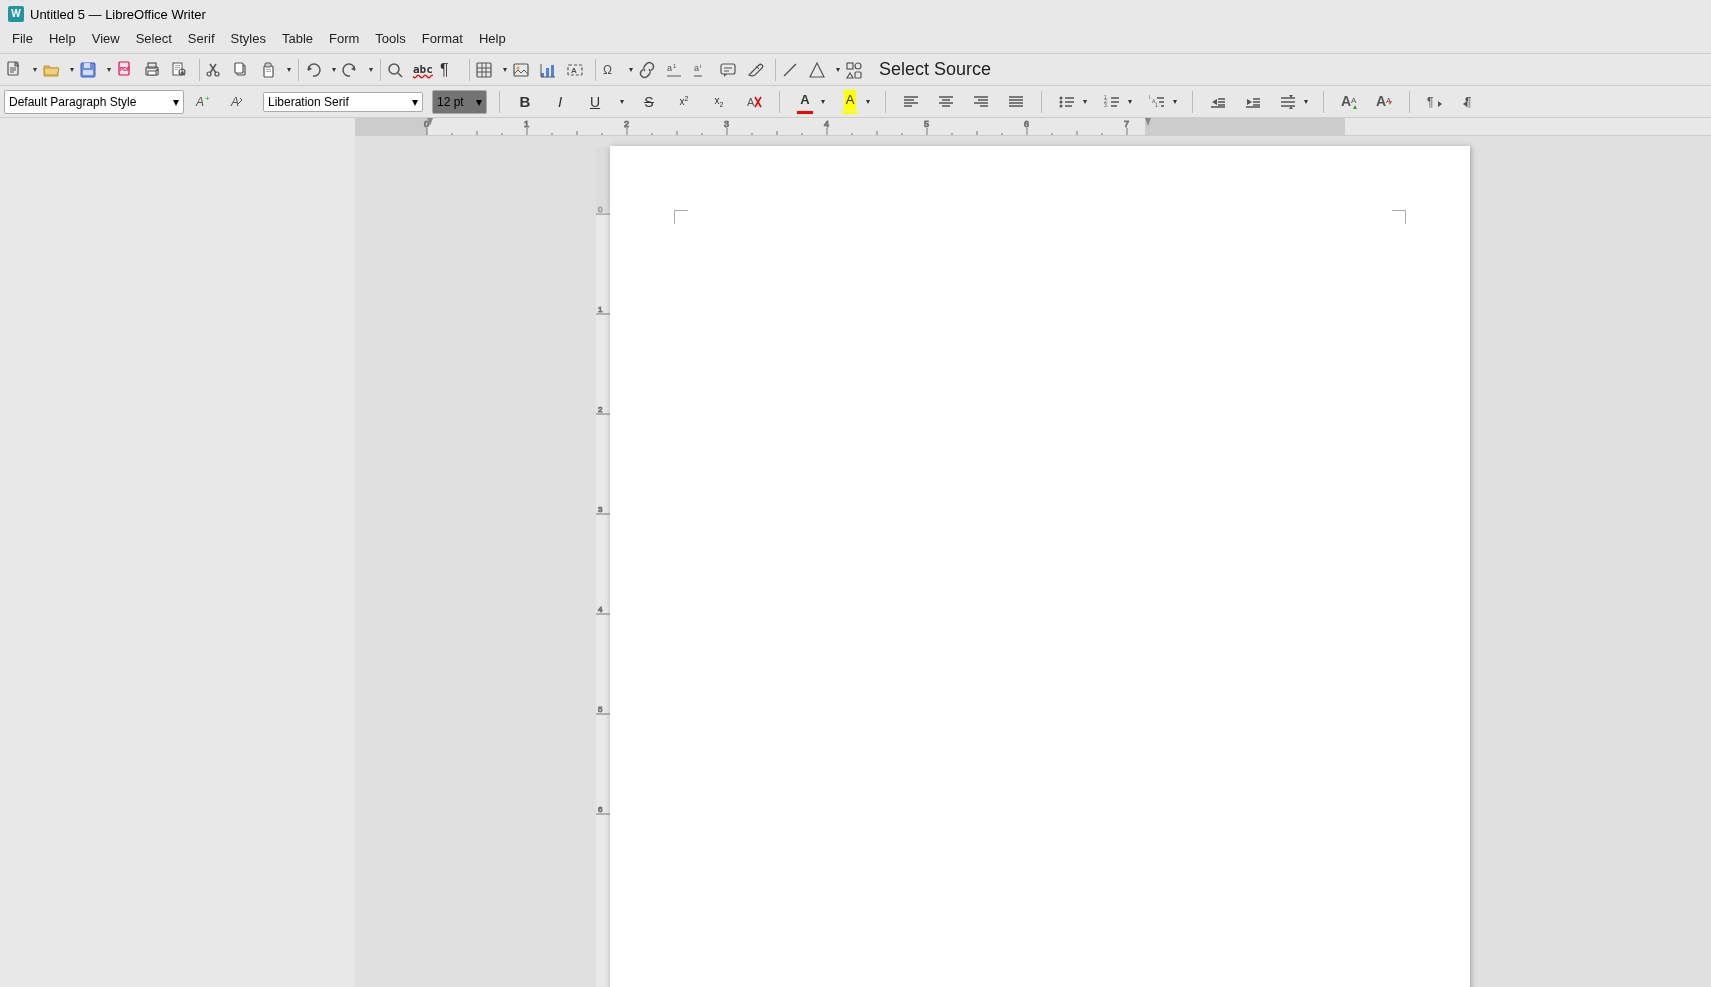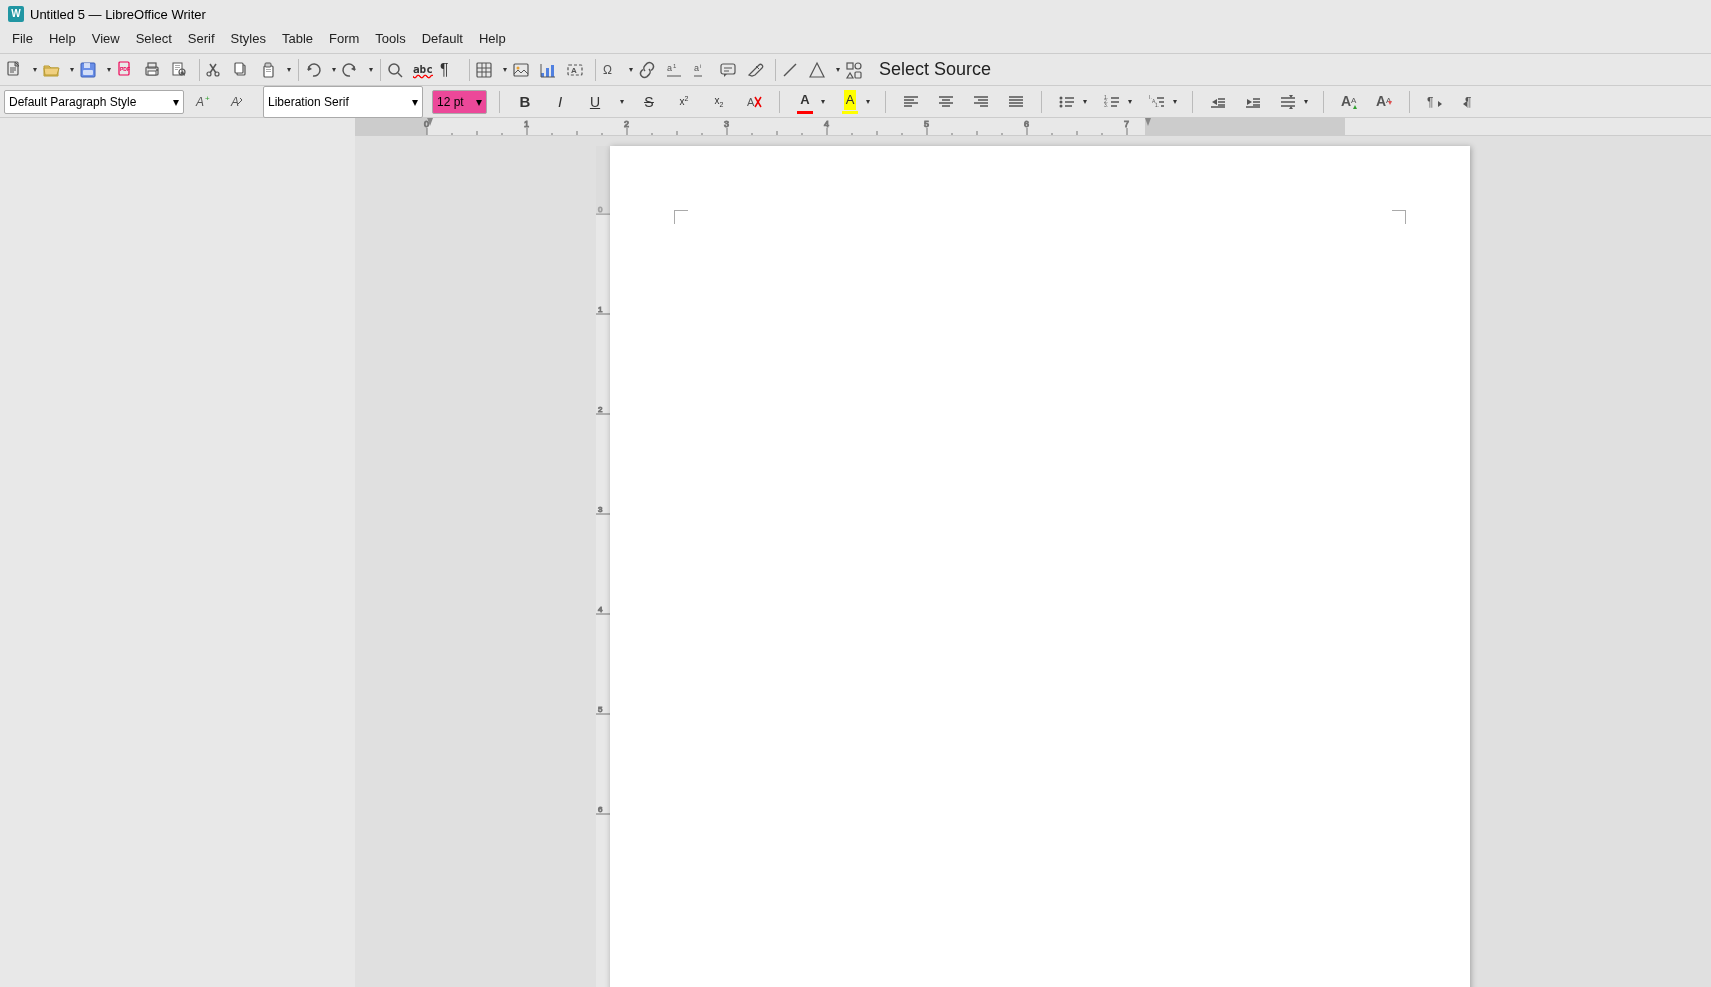--- a/index.html
+++ b/index.html
@@ -94,36 +94,36 @@
       width: 180px;
       font-size: 12px;
       border: 1px solid #aaa;
       background: white;
       padding: 0 4px;
       display: flex; align-items: center; justify-content: space-between;
       cursor: pointer;
       border-radius: 2px;
     }
     .font-dropdown {
-      height: 32px;
+      height: 20px;
       width: 160px;
       font-size: 12px;
       border: 1px solid #aaa;
       background: white;
       padding: 0 4px;
       display: flex; align-items: center; justify-content: space-between;
       cursor: pointer;
       border-radius: 2px;
     }
     .size-dropdown {
       height: 24px;
       width: 55px;
       font-size: 12px;
       border: 1px solid #aaa;
-      background: #ec4899;
+      background: #737373;
       padding: 0 4px;
       display: flex; align-items: center; justify-content: space-between;
       cursor: pointer;
       border-radius: 2px;
     }
 
     .fmt-btn {
       width: 26px; height: 26px;
       display: flex; align-items: center; justify-content: center;
       border: 1px solid transparent;
@@ -236,21 +236,21 @@
 <div id="menubar">
   <span class="menu-item">File</span>
   <span class="menu-item">Help</span>
   <span class="menu-item">View</span>
   <span class="menu-item">Select</span>
   <span class="menu-item">Serif</span>
   <span class="menu-item">Styles</span>
   <span class="menu-item">Table</span>
   <span class="menu-item">Form</span>
   <span class="menu-item">Tools</span>
-  <span class="menu-item">Default</span>
+  <span class="menu-item">Format</span>
   <span class="menu-item">Help</span>
 </div>
 
 <div id="toolbar1">
 
   <div class="tb-group">
     <div class="tb-btn" title="New">
       <svg width="18" height="18" viewBox="0 0 18 18">
           <rect x="3" y="1" width="10" height="13" rx="1" fill="none" stroke="#555" stroke-width="1.2"></rect>
           <path d="M10 1 L14 5 L10 5 Z" fill="#aaa" stroke="#555" stroke-width="1"></path>

